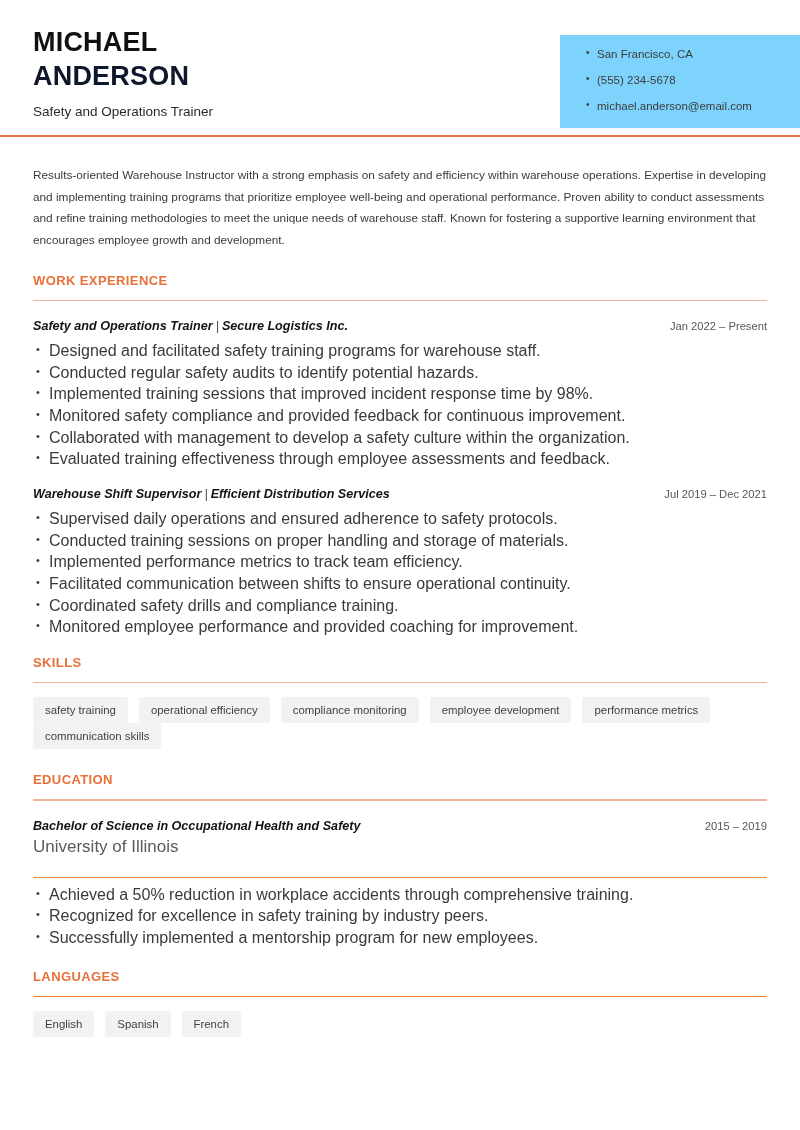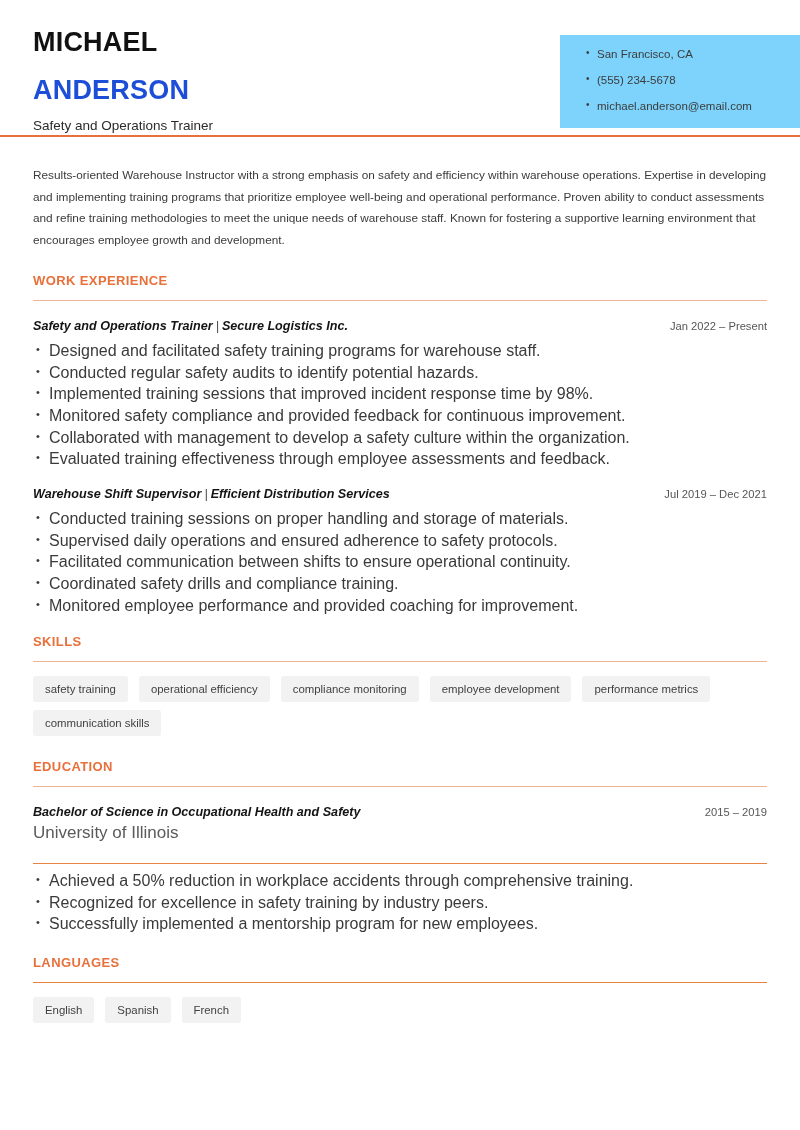--- a/index.html
+++ b/index.html
@@ -65,23 +65,23 @@
     font-size: 27px;
     font-weight: bold;
     letter-spacing: 0.2px;
     color: #111111;
     line-height: 32px;
   }
   .name-last {
     font-size: 27px;
     font-weight: bold;
     letter-spacing: 0.2px;
-    color: #1d4ed8;
+    color: #0f172a;
     line-height: 32px;
-    margin-top: 16px;
+    margin-top: 2px;
   }
   .job-subtitle {
     font-size: 13.5px;
     color: #2b2b2b;
     margin-top: 11px;
     line-height: 17px;
   }
   .header-rule {
     position: absolute;
     left: 0;
@@ -171,21 +171,21 @@
     top: -1px;
     font-size: 11px;
     color: #3a3a3a;
   }
   ul.bullets li:last-child { margin-bottom: 0; }
 
   .chips {
     display: flex;
     flex-wrap: wrap;
     margin-top: 14px;
-    gap: 8px 11px;
+    gap: 0 11px;
   }
   .chip {
     background: #f2f2f2;
     border-radius: 2.5px;
     padding: 6px 12px;
     font-size: 11.4px;
     color: #414141;
     line-height: 14px;
     white-space: nowrap;
   }
@@ -236,22 +236,23 @@
       </div>
 
       <div class="entry" style="margin-top:20px;">
         <div class="entry-head">
           <div class="entry-title">
             <span>Warehouse Shift Supervisor</span><span class="entry-sep">|</span><span>Efficient Distribution Services</span>
           </div>
           <div class="entry-date">Jul 2019 – Dec 2021</div>
         </div>
         <ul class="bullets">
+          <li>Supervised daily operations and ensured adherence to safety protocols.</li>
           <li>Conducted training sessions on proper handling and storage of materials.</li>
-          <li>Supervised daily operations and ensured adherence to safety protocols.</li>
+          <li>Implemented performance metrics to track team efficiency.</li>
           <li>Facilitated communication between shifts to ensure operational continuity.</li>
           <li>Coordinated safety drills and compliance training.</li>
           <li>Monitored employee performance and provided coaching for improvement.</li>
         </ul>
       </div>
     </div>
 
     <div class="section" style="margin-top:21px;">
       <div class="section-title">SKILLS</div>
       <div class="section-rule"></div>

